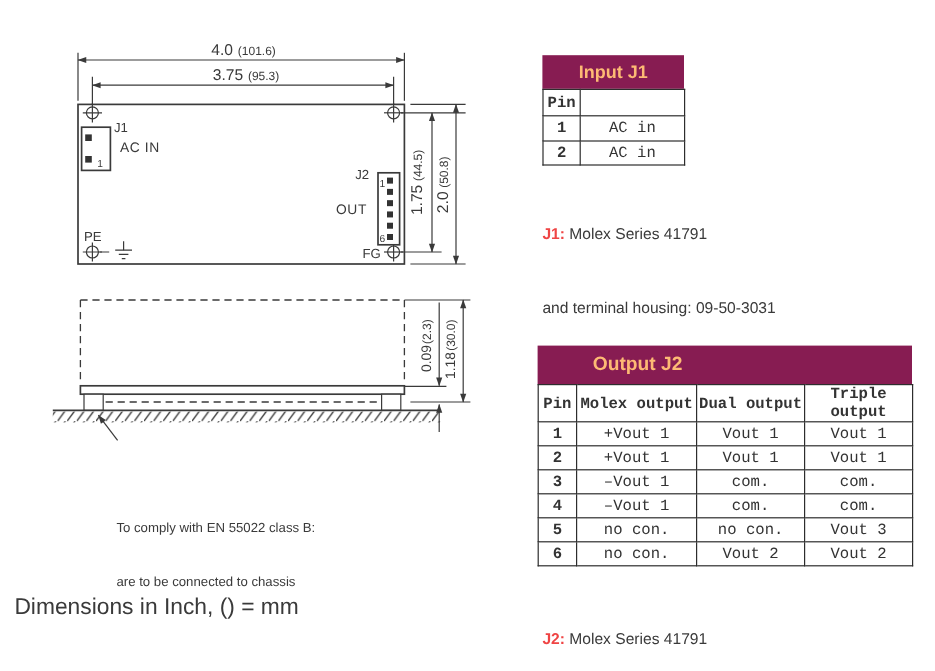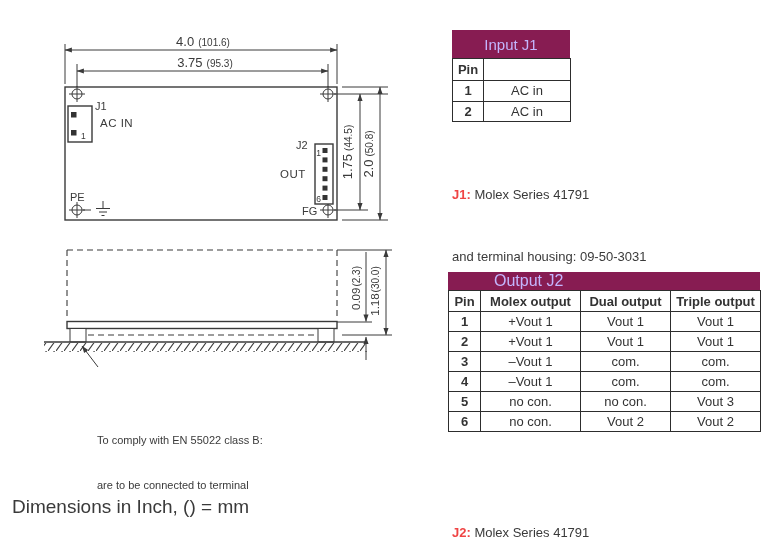--- a/index.html
+++ b/index.html
@@ -24,29 +24,30 @@
   .pillars-note{left:97px;top:362px;font-size:11px;line-height:13.5px;}
   .emc-note{left:97px;top:403px;font-size:11px;line-height:15px;}
   .dims-note{left:12px;top:496px;font-size:19px;}
   .j-note{font-size:13px;line-height:20.5px;}
   .j1-note{left:452px;top:144px;}
   .j2-note{left:452px;top:482px;}
   .j-note b{font-weight:bold;color:#ef4444;}
 
   .ptable{position:absolute;}
   .ptitle{
-    background:#871c52;color:#c4b5fd;font-weight:normal;
+    background:#871c52;color:#fdba74;font-weight:bold;
     display:flex;align-items:center;justify-content:center;
     box-sizing:border-box;
+    margin-top:16px;
   }
   .input-tbl{left:452px;top:30px;width:118px;}
   .input-tbl .ptitle{height:28px;font-size:15px;}
   .output-tbl{left:448px;top:272px;width:312px;}
-  .output-tbl .ptitle{height:18px;font-size:16px;justify-content:flex-start;padding-left:46px;}
-  table{border-collapse:collapse;table-layout:fixed;width:100%;}
+  .output-tbl .ptitle{height:32px;font-size:16px;justify-content:flex-start;padding-left:46px;}
+  table{border-collapse:collapse;table-layout:fixed;width:100%;font-family:Liberation Mono, monospace;}
   th,td{
     border:1.5px solid #2d2d2d;text-align:center;vertical-align:middle;
     font-size:13px;color:#333;padding:0;overflow:hidden;
   }
   th{font-weight:bold;}
   .input-tbl th{height:21px;}
   .input-tbl td{height:19.5px;}
   .output-tbl th{height:20px;}
   .output-tbl td{height:19px;}
   td.pincol{font-weight:bold;}
@@ -165,21 +166,21 @@
       <line class="thin" x1="386" y1="250" x2="386" y2="335" marker-start="url(#arw)" marker-end="url(#arw)"></line>
       <text transform="rotate(-90 359.5 288)" x="359.5" y="288" text-anchor="middle"><tspan style="font-size:11.5px">0.09</tspan><tspan class="dimsmall" dx="1">(2.3)</tspan></text>
       <text transform="rotate(-90 379 291)" x="379" y="291" text-anchor="middle"><tspan style="font-size:11.5px">1.18</tspan><tspan class="dimsmall" dx="1">(30.0)</tspan></text>
 
       <line class="thin" x1="98" y1="367" x2="82" y2="346" marker-end="url(#arw)"></line>
     </g>
   </svg>
 
   <div class="note emc-note">
     <div>To comply with EN 55022 class B:</div>
-    <div>are to be connected to terminal</div>
+    <div>are to be connected to chassis</div>
   </div>
   <div class="note dims-note">Dimensions in Inch, () = mm</div>
 
   <div class="ptable input-tbl">
     <div class="ptitle">Input J1</div>
     <table>
       <colgroup>
           <col style="width:31px">
           <col style="width:87px">
         </colgroup>

